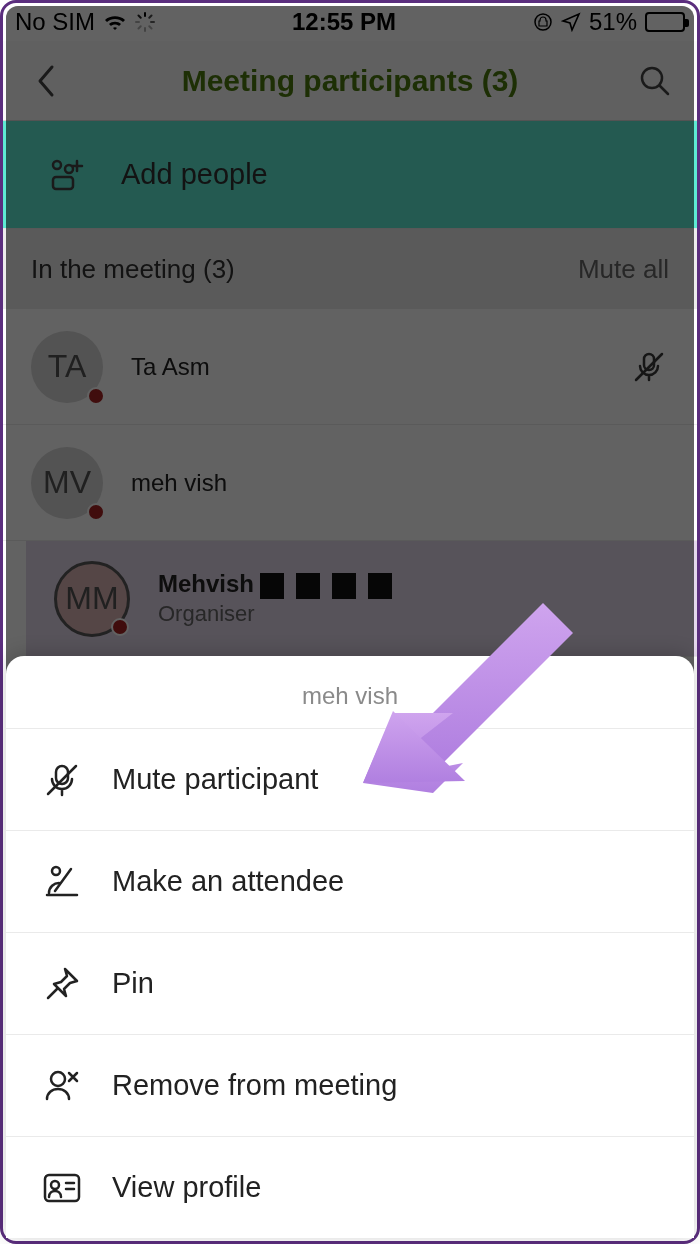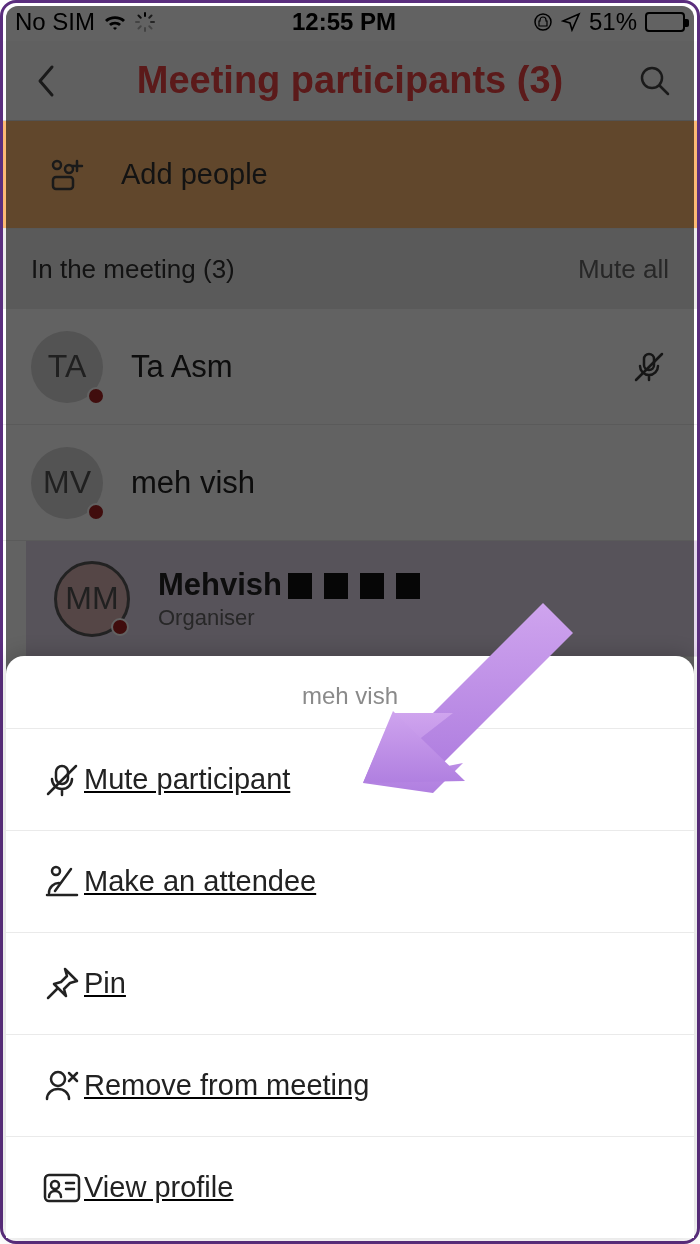--- a/index.html
+++ b/index.html
@@ -28,28 +28,28 @@
   .sb-battery .shell::after {
     content: ""; position: absolute; right: -6px; top: 5px; width: 4px; height: 8px; background: #000; border-radius: 0 2px 2px 0;
   }
   .sb-battery .fill { background: #000; height: 100%; border-radius: 2px; }
 
   
   .header {
     height: 80px; display: flex; align-items: center; justify-content: space-between;
     padding: 0 20px; border-bottom: 1px solid #d9d9d9; background: #fbfbfb;
   }
-  .header .title { font-size: 38px; font-weight: 700; color: #ef4444; flex: 1; text-align: center; }
+  .header .title { font-size: 30px; font-weight: 700; color: #4d7c0f; flex: 1; text-align: center; }
   .header .back, .header .search { width: 44px; height: 44px; display: flex; align-items: center; justify-content: center; }
   .header .back svg, .header .search svg { stroke: #444; }
 
   
   .add-people {
     height: 108px; display: flex; align-items: center; gap: 34px; padding: 0 44px;
-    background: #fdba74; border-bottom: 1px solid #e6e6e6;
+    background: #5eead4; border-bottom: 1px solid #e6e6e6;
   }
   .add-people .label { font-size: 29px; color: #333; }
 
   
   .section-head {
     height: 80px; display: flex; align-items: center; justify-content: space-between;
     padding: 0 28px; background: #ececec; font-size: 26px; color: #333;
   }
   .section-head .mute-all { color: #666; }
 
@@ -65,42 +65,42 @@
     position: relative; flex-shrink: 0;
   }
   .avatar.organiser {
     background: #deb6b6; border: 3px solid #5a5a5a; width: 76px; height: 76px;
   }
   .avatar .presence {
     position: absolute; width: 18px; height: 18px; border-radius: 50%; background: #a82424;
     bottom: -2px; right: -2px; border: 2px solid #fff;
   }
   .p-body { flex: 1; display: flex; flex-direction: column; }
-  .p-name { font-size: 31px; color: #222; }
+  .p-name { font-size: 24px; color: #222; }
   .p-name.bold { font-weight: 700; }
   .p-role { font-size: 22px; color: #666; margin-top: 2px; }
   .p-icon { width: 40px; display: flex; justify-content: center; }
 
   .redacted {
     display: inline-block; width: 140px; height: 26px; vertical-align: middle;
     background: repeating-linear-gradient(90deg, #111 0 24px, transparent 24px 36px);
     margin-left: 6px;
   }
 
   
   .sheet {
     position: absolute; left: 3px; right: 3px; bottom: 3px; background: #fff;
     border-top-left-radius: 18px; border-top-right-radius: 18px;
     box-shadow: 0 -2px 20px rgba(0,0,0,0.2);
     z-index: 10;
   }
   .sheet-title { text-align: center; font-size: 24px; color: #8a8a8a; padding: 26px 0 18px; }
   .sheet-item {
-    display: flex; align-items: center; padding: 0 34px;
-    height: 102px; border-top: 1px solid #eaeaea; text-decoration: underline;
+    display: flex; align-items: center; gap: 28px; padding: 0 34px;
+    height: 102px; border-top: 1px solid #eaeaea;
   }
   .sheet-item:first-of-type { border-top: 1px solid #eaeaea; }
   .sheet-item .ico { width: 44px; display: flex; justify-content: center; }
   .sheet-item .lbl { font-size: 29px; color: #222; }
   .sheet-item:last-child { border-bottom: none; }
 
   
   .annotation-arrow {
     position: absolute; z-index: 20; left: 340px; top: 590px; pointer-events: none;
   }

